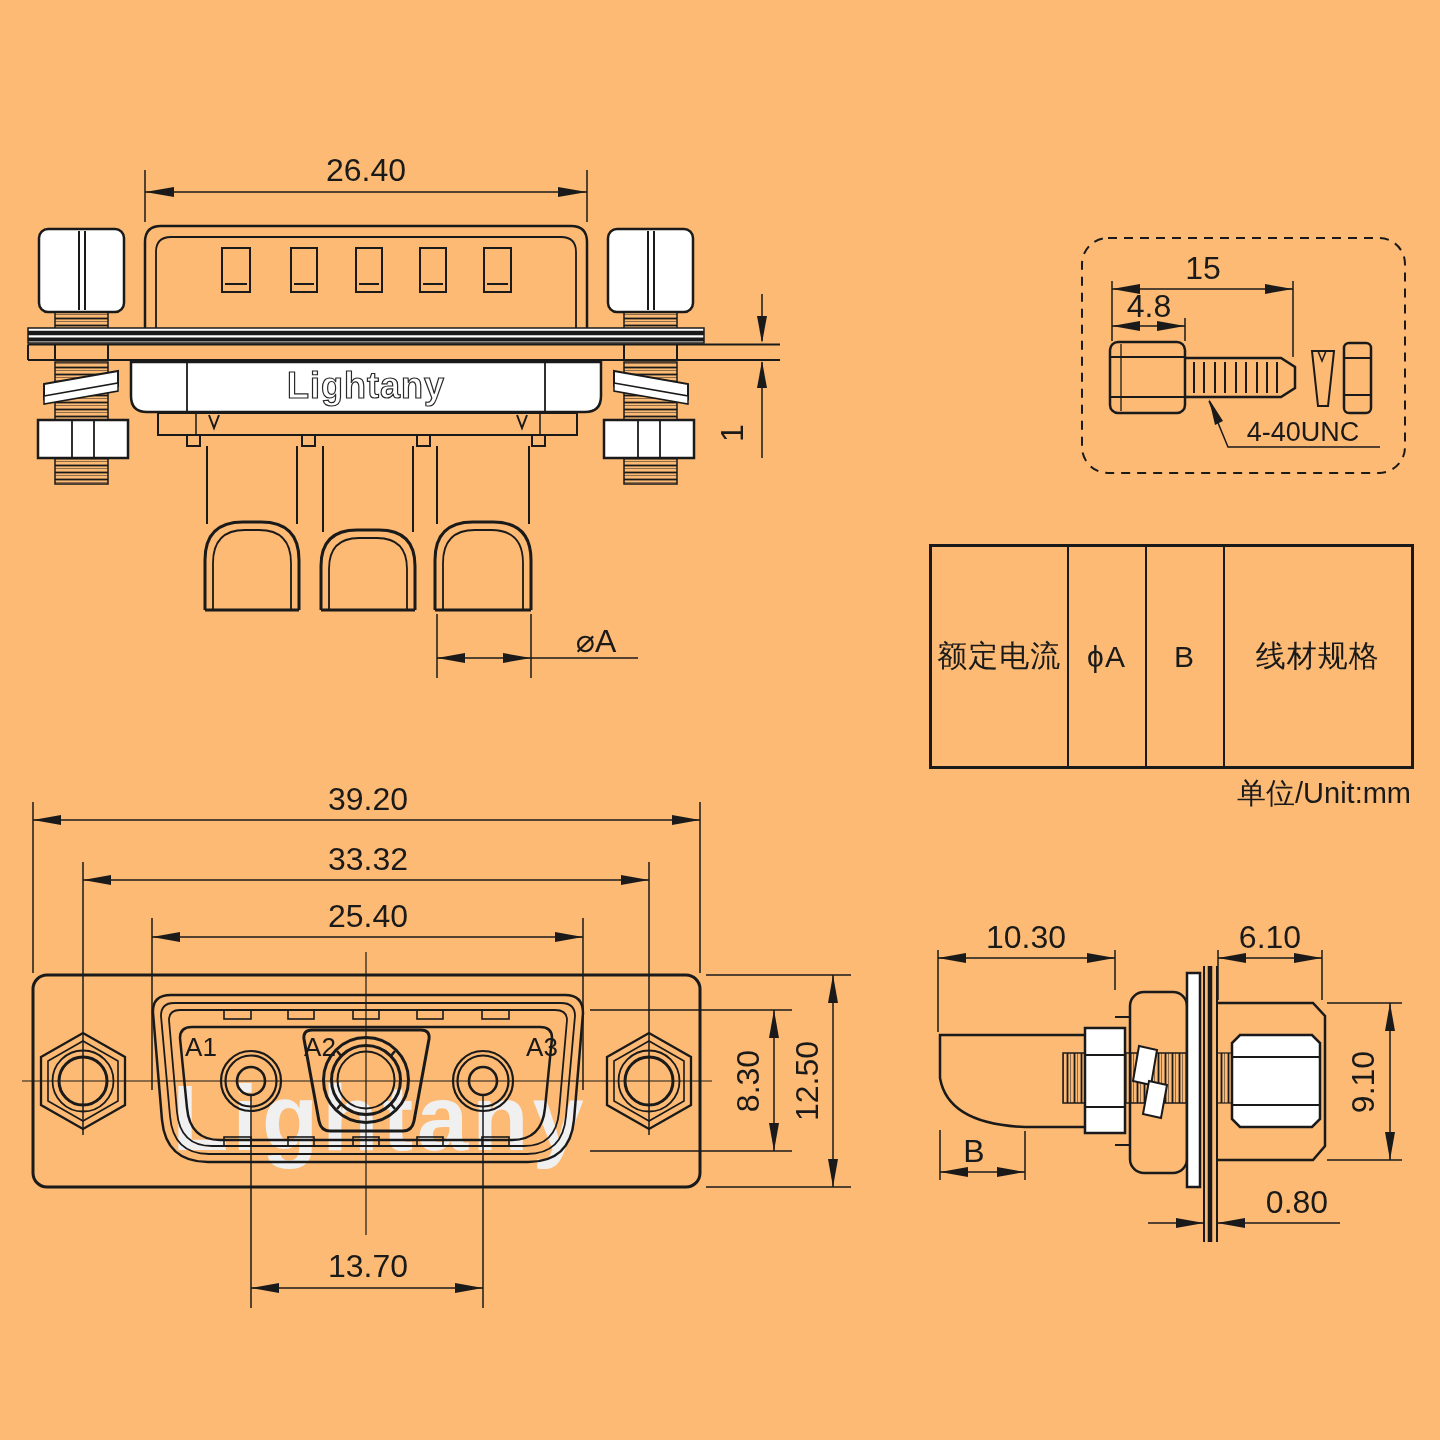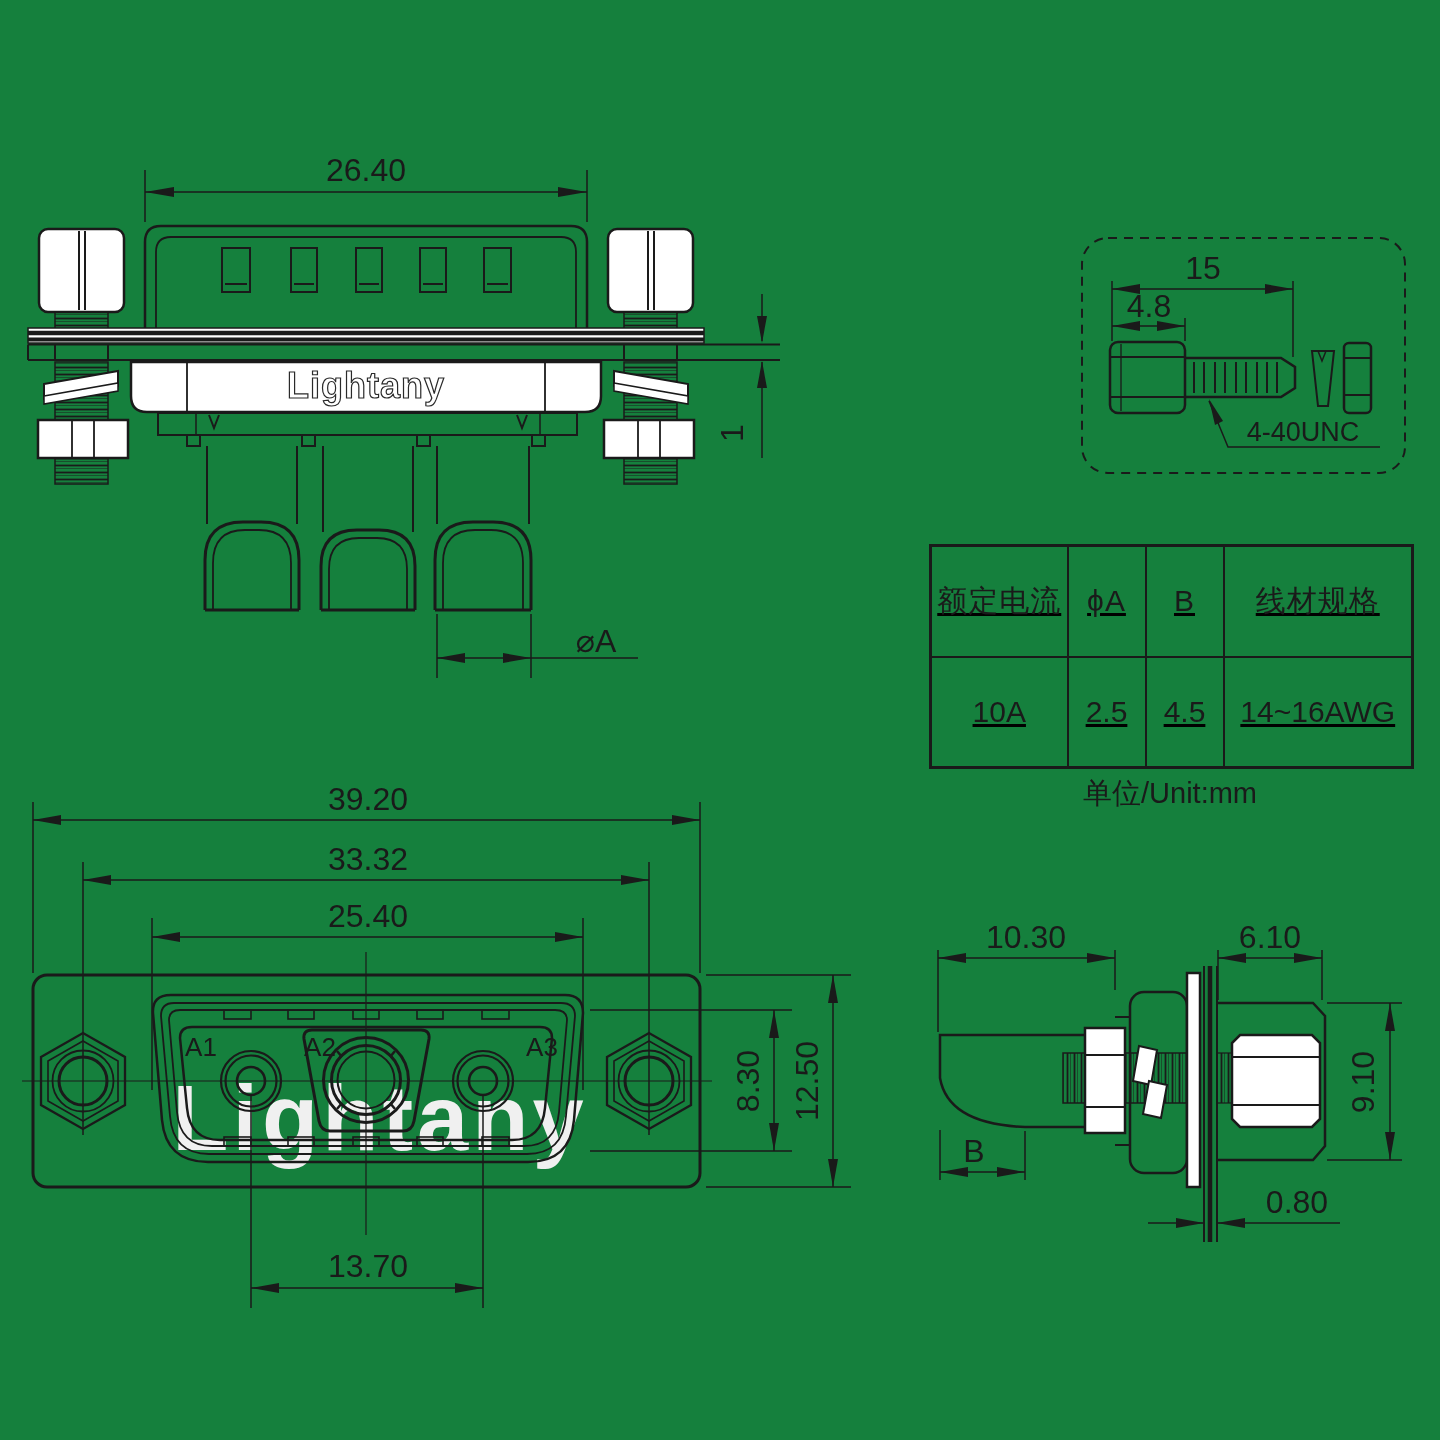--- a/index.html
+++ b/index.html
@@ -1,33 +1,33 @@
 <!DOCTYPE html>
 <html><head>
 <meta charset="utf-8">
 <style>
   html,body{margin:0;padding:0;background:#fff;}
-  .canvas{position:relative;width:1440px;height:1440px;background:#15803d;overflow:hidden;
+  .canvas{position:relative;width:1440px;height:1440px;background:#fdba74;overflow:hidden;
           font-family:"Liberation Sans","DejaVu Sans",sans-serif;}
   svg{position:absolute;left:0;top:0;}
   svg text{fill:#1a1a1a;font-family:"Liberation Sans","DejaVu Sans",sans-serif;}
   .dim{font-size:32px;}
   .dimsmall{font-size:27px;}
   .pinlbl{font-size:26px;}
   .logo{font-size:36px;font-weight:bold;letter-spacing:1px;
         fill:#ffffff;stroke:#2a2a2a;stroke-width:1.2px;}
   .wm{font-size:92px;font-weight:bold;fill:#f0f0f0;letter-spacing:4px;}
   
   .spec{position:absolute;left:929px;top:544px;width:482px;height:225px;
-        border-collapse:collapse;table-layout:fixed;text-decoration:underline;}
+        border-collapse:collapse;table-layout:fixed;}
   .spec td{border:2px solid #1a1a1a;text-align:center;vertical-align:middle;
            font-size:30px;color:#1a1a1a;padding:0;height:45px;overflow:hidden;}
   .spec tr.hdr td{letter-spacing:1px;}
   .spec{border:3px solid #1a1a1a;}
-  .unitnote{position:absolute;left:929px;top:774px;width:482px;text-align:center;
+  .unitnote{position:absolute;left:929px;top:774px;width:482px;text-align:right;
             font-size:29px;color:#1a1a1a;}
 </style>
 </head>
 <body>
 
 <div class="canvas">
 
 <svg width="1440" height="1440" viewBox="0 0 1440 1440">
   <defs>
     <pattern id="hthread" width="10" height="7" patternUnits="userSpaceOnUse">
@@ -393,23 +393,17 @@
         <col style="width:78px">
         <col style="width:189px">
     </colgroup>
     <tbody>
         <tr class="hdr">
       <td>额定电流</td>
       <td>ϕA</td>
       <td>B</td>
       <td>线材规格</td>
     </tr>
-    <tr>
-      <td>10A</td>
-      <td>2.5</td>
-      <td>4.5</td>
-      <td>14~16AWG</td>
-    </tr>
   </tbody>
     </table>
   <div class="unitnote">单位/Unit:mm</div>
 
 </div>
 
 </body></html>

